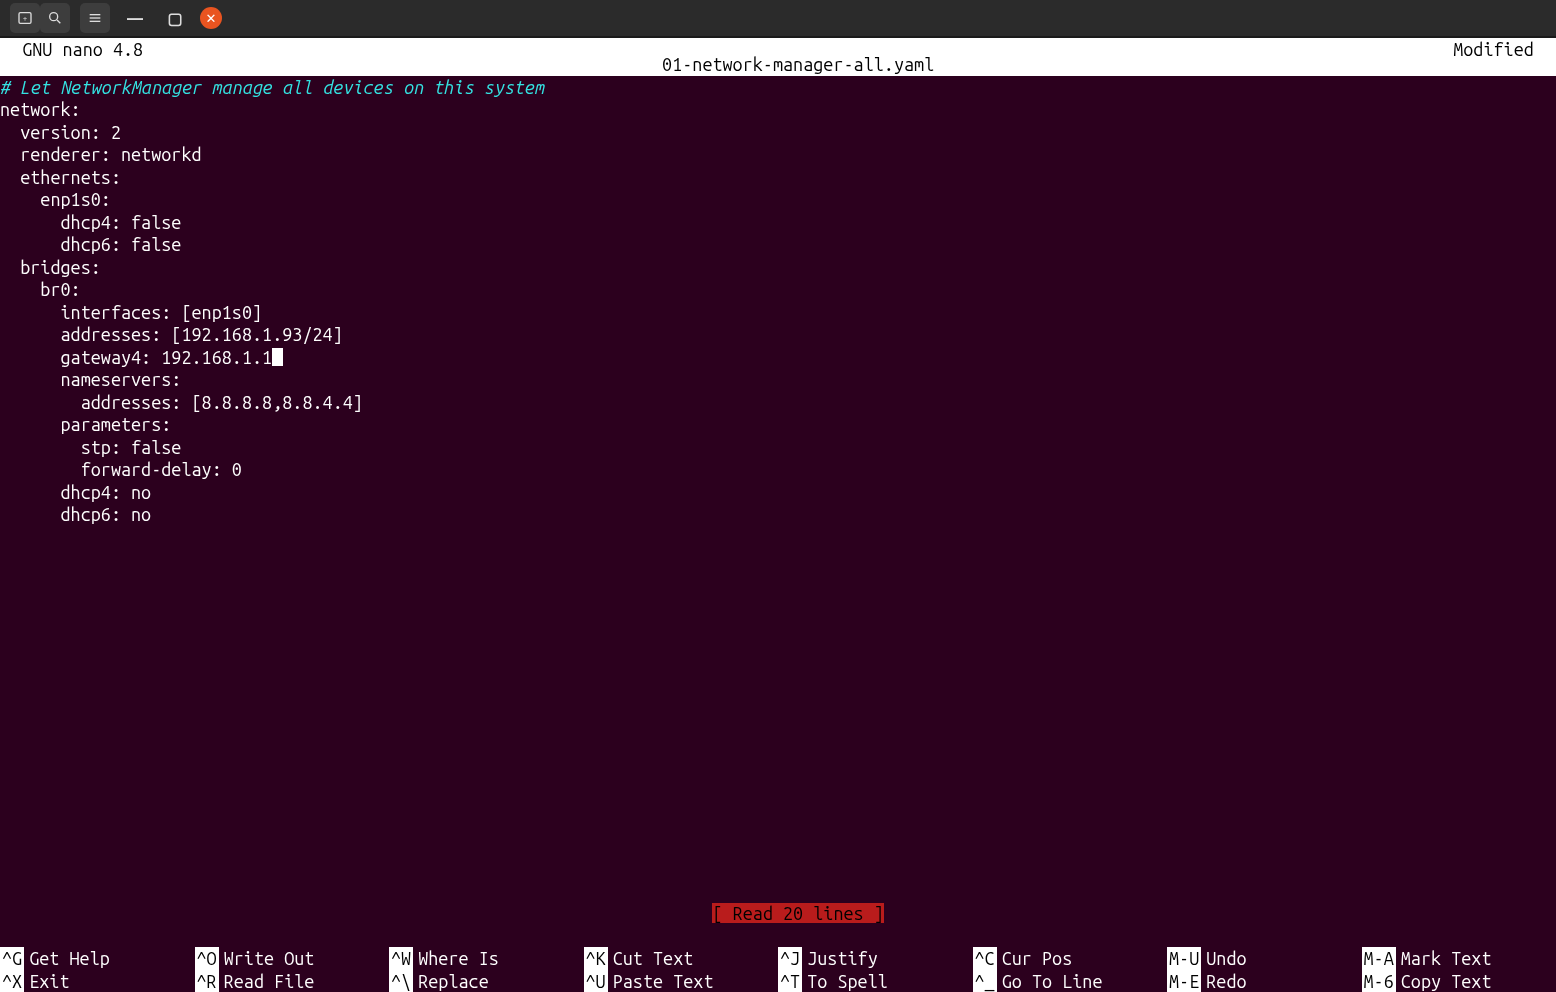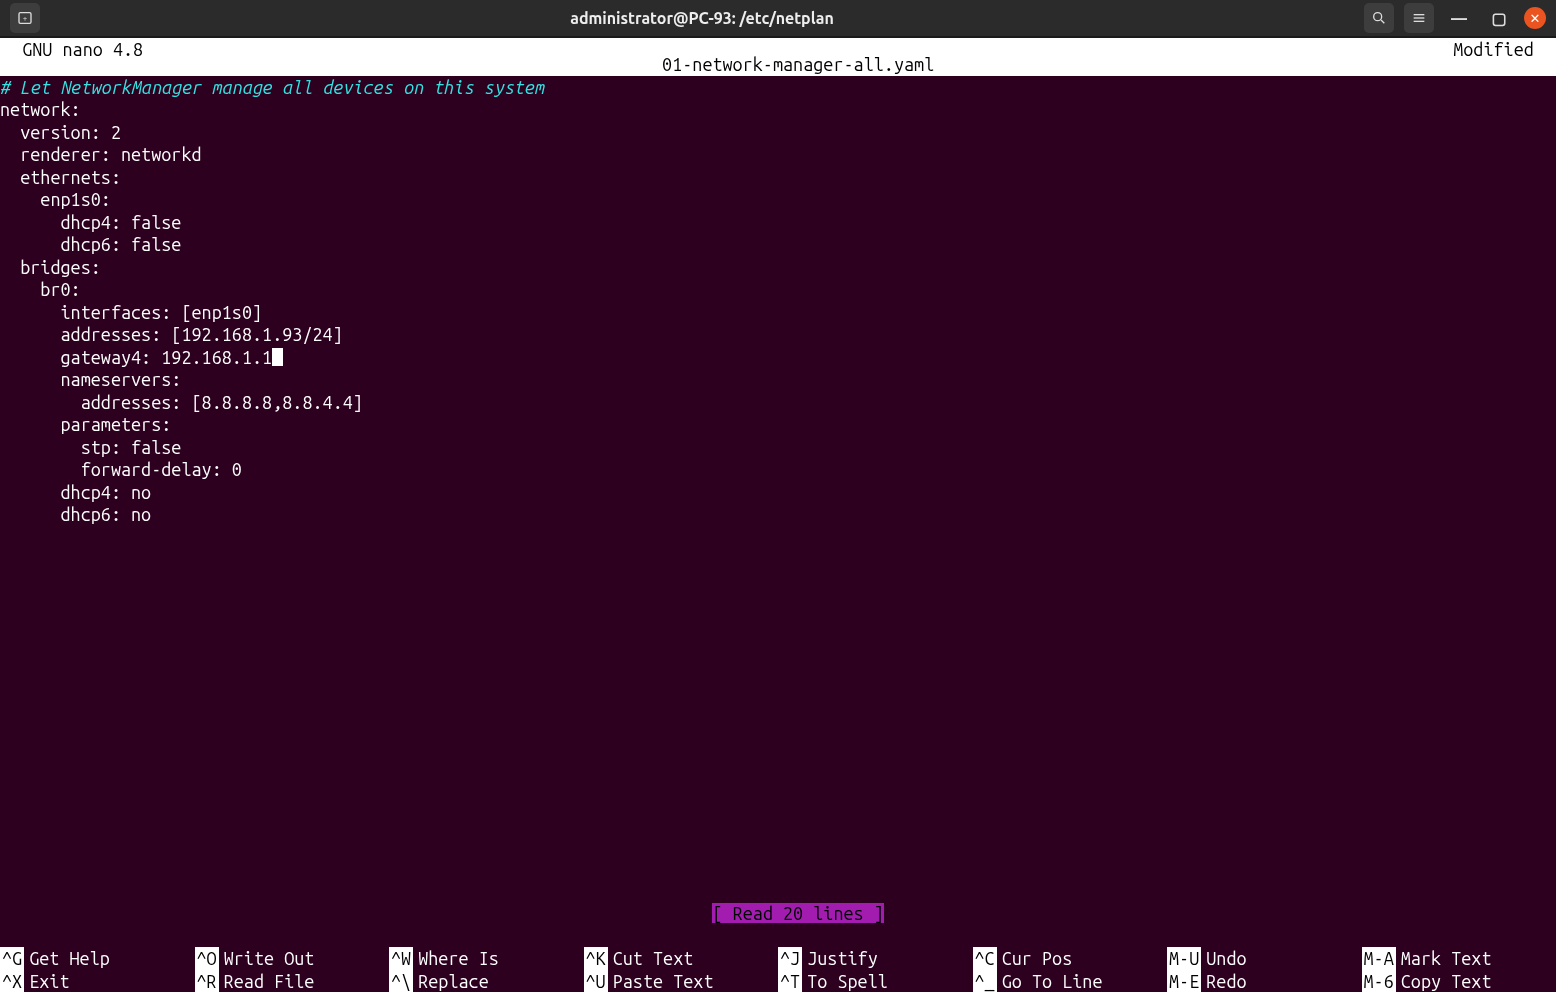--- a/index.html
+++ b/index.html
@@ -95,21 +95,21 @@
     vertical-align: text-bottom;
     position: relative;
     top: -1px;
   }
 
   
   .status-row {
     text-align: center;
   }
   .status-chip {
-    background: #a21caf;
+    background: #b91c1c;
     color: #000;
     display: inline;
   }
 
   
   .shortcuts {
     display: grid;
     grid-template-columns: repeat(8, 1fr);
     grid-auto-rows: 22.5px;
     column-gap: 0;
@@ -129,21 +129,20 @@
 
 <div class="titlebar">
   <div class="left-group">
     <div class="tb-btn">
       <svg viewBox="0 0 24 24">
         <rect x="3" y="4" width="18" height="16" rx="2" fill="none" stroke="#ddd" stroke-width="2"></rect>
         <text x="12" y="17" text-anchor="middle" font-size="12" fill="#ddd">+</text>
       </svg>
     </div>
   </div>
-  <div class="title-text">administrator@PC-93: /etc/netplan</div>
   <div class="right-group">
     <div class="tb-btn">
       <svg viewBox="0 0 24 24">
         <circle cx="10" cy="10" r="6" fill="none" stroke="#ddd" stroke-width="2"></circle>
         <line x1="15" y1="15" x2="20" y2="20" stroke="#ddd" stroke-width="2"></line>
       </svg>
     </div>
     <div class="tb-btn">
       <svg viewBox="0 0 24 24">
         <line x1="4" y1="7" x2="20" y2="7" stroke="#ddd" stroke-width="2"></line>

